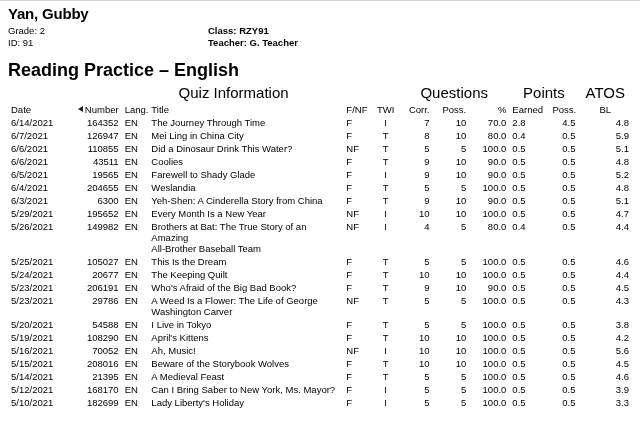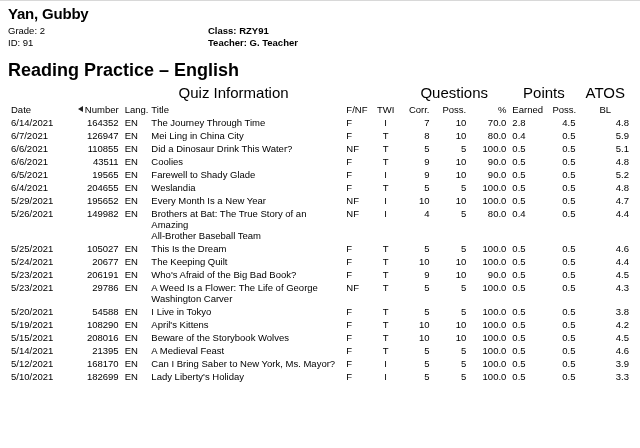--- a/index.html
+++ b/index.html
@@ -238,20 +238,34 @@
             <td class="c-fnf">F</td>
             <td class="c-twi">T</td>
             <td class="c-corr vl">5</td>
             <td class="c-poss">5</td>
             <td class="c-pct">100.0</td>
             <td class="c-earn vl">0.5</td>
             <td class="c-pposs">0.5</td>
             <td class="c-atos vl">4.8</td>
           </tr>
           <tr>
+            <td class="c-date">6/3/2021</td>
+            <td class="c-num vl">6300</td>
+            <td class="c-lang">EN</td>
+            <td class="c-title"><span>Yeh-Shen: A Cinderella Story from China</span></td>
+            <td class="c-fnf">F</td>
+            <td class="c-twi">T</td>
+            <td class="c-corr vl">9</td>
+            <td class="c-poss">10</td>
+            <td class="c-pct">90.0</td>
+            <td class="c-earn vl">0.5</td>
+            <td class="c-pposs">0.5</td>
+            <td class="c-atos vl">5.1</td>
+          </tr>
+          <tr>
             <td class="c-date">5/29/2021</td>
             <td class="c-num vl">195652</td>
             <td class="c-lang">EN</td>
             <td class="c-title"><span>Every Month Is a New Year</span></td>
             <td class="c-fnf">NF</td>
             <td class="c-twi">I</td>
             <td class="c-corr vl">10</td>
             <td class="c-poss">10</td>
             <td class="c-pct">100.0</td>
             <td class="c-earn vl">0.5</td>
@@ -348,20 +362,34 @@
             <td class="c-lang">EN</td>
             <td class="c-title"><span>April's Kittens</span></td>
             <td class="c-fnf">F</td>
             <td class="c-twi">T</td>
             <td class="c-corr vl">10</td>
             <td class="c-poss">10</td>
             <td class="c-pct">100.0</td>
             <td class="c-earn vl">0.5</td>
             <td class="c-pposs">0.5</td>
             <td class="c-atos vl">4.2</td>
+          </tr>
+          <tr>
+            <td class="c-date">5/16/2021</td>
+            <td class="c-num vl">70052</td>
+            <td class="c-lang">EN</td>
+            <td class="c-title"><span>Ah, Music!</span></td>
+            <td class="c-fnf">NF</td>
+            <td class="c-twi">I</td>
+            <td class="c-corr vl">10</td>
+            <td class="c-poss">10</td>
+            <td class="c-pct">100.0</td>
+            <td class="c-earn vl">0.5</td>
+            <td class="c-pposs">0.5</td>
+            <td class="c-atos vl">5.6</td>
           </tr>
           <tr>
             <td class="c-date">5/15/2021</td>
             <td class="c-num vl">208016</td>
             <td class="c-lang">EN</td>
             <td class="c-title"><span>Beware of the Storybook Wolves</span></td>
             <td class="c-fnf">F</td>
             <td class="c-twi">T</td>
             <td class="c-corr vl">10</td>
             <td class="c-poss">10</td>

